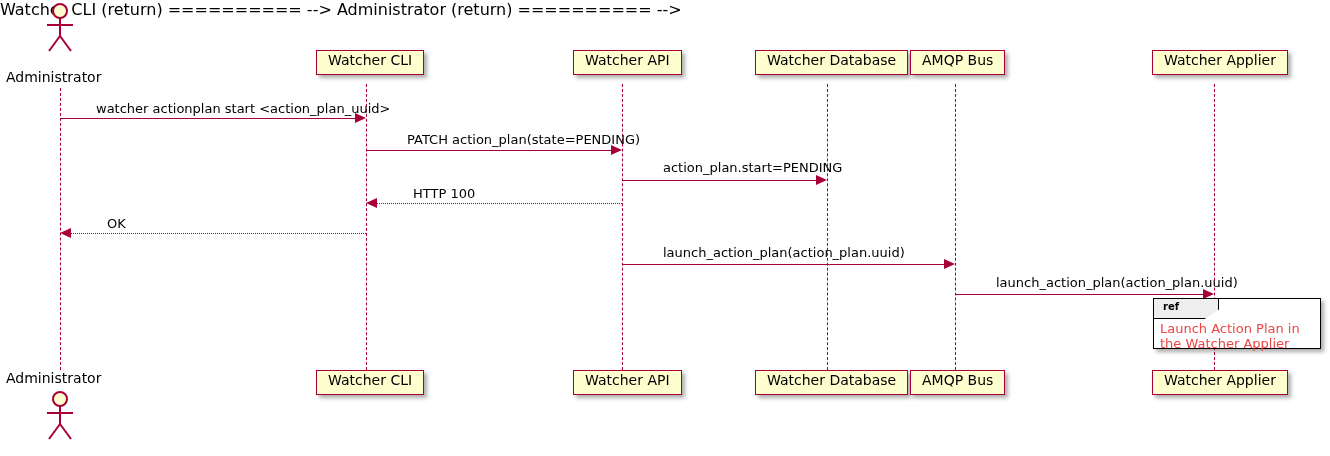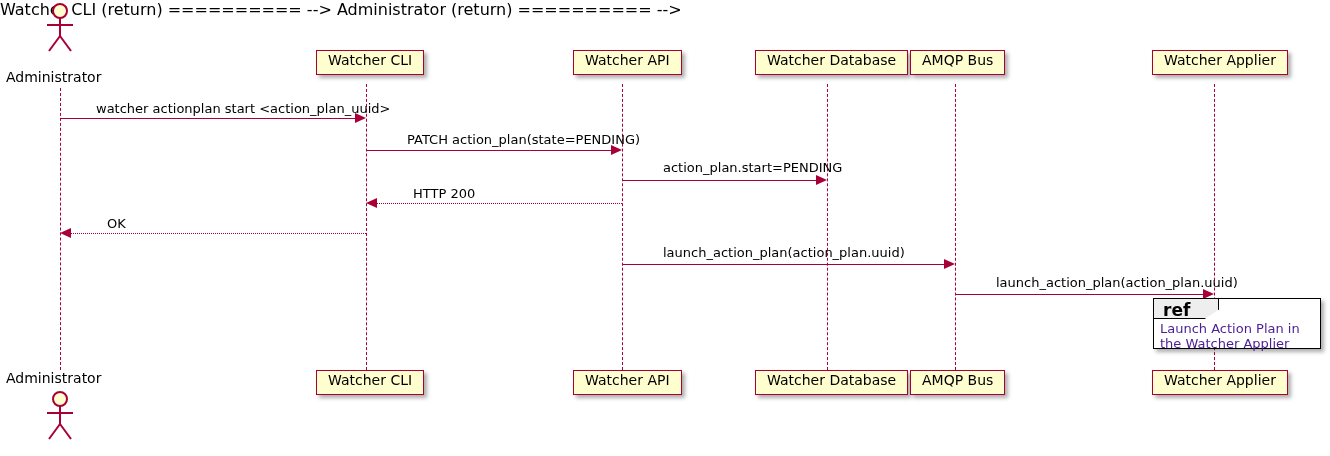--- a/index.html
+++ b/index.html
@@ -102,31 +102,31 @@
     background: #EEEEEE;
     border-right: 1.5px solid #000000;
     border-bottom: 1.5px solid #000000;
     -webkit-clip-path: polygon(0 0, 100% 0, 100% 52%, 78% 100%, 0 100%);
     clip-path: polygon(0 0, 100% 0, 100% 52%, 78% 100%, 0 100%);
   }
   .ref-tab-label {
     position: absolute;
     left: 9px;
     top: 3px;
-    font-size: 17px;
+    font-size: 10px;
     font-weight: bold;
     color: #000000;
     line-height: 1;
   }
   .ref-body {
     position: absolute;
     left: 6px;
     top: 22px;
     font-size: 13px;
-    color: #4c1d95;
+    color: #ef4444;
     line-height: 15px;
     width: 158px;
   }
 </style>
 </head>
 <body>
 
 <div id="canvas">
 
   
@@ -169,21 +169,21 @@
   <div class="msg-label" style="left:375px; top:133px;">PATCH action_plan(state=PENDING)</div>
 
   
   <div class="msg-line" style="left:622px; top:180px; width:194px;"></div>
   <div class="arrow-head right" style="left:816px; top:175px;"></div>
   <div class="msg-label" style="left:631px; top:161px;">action_plan.start=PENDING</div>
 
    Watcher CLI (return) ========== --&gt;
   <div class="msg-line dotted" style="left:377px; top:203px; width:245px;"></div>
   <div class="arrow-head left" style="left:366px; top:198px;"></div>
-  <div class="msg-label" style="left:381px; top:187px;">HTTP 200</div>
+  <div class="msg-label" style="left:381px; top:187px;">HTTP 100</div>
 
    Administrator (return) ========== --&gt;
   <div class="msg-line dotted" style="left:71px; top:233px; width:295px;"></div>
   <div class="arrow-head left" style="left:60px; top:228px;"></div>
   <div class="msg-label" style="left:75px; top:217px;">OK</div>
 
   
   <div class="msg-line" style="left:622px; top:264px; width:322px;"></div>
   <div class="arrow-head right" style="left:944px; top:259px;"></div>
   <div class="msg-label" style="left:631px; top:246px;">launch_action_plan(action_plan.uuid)</div>

